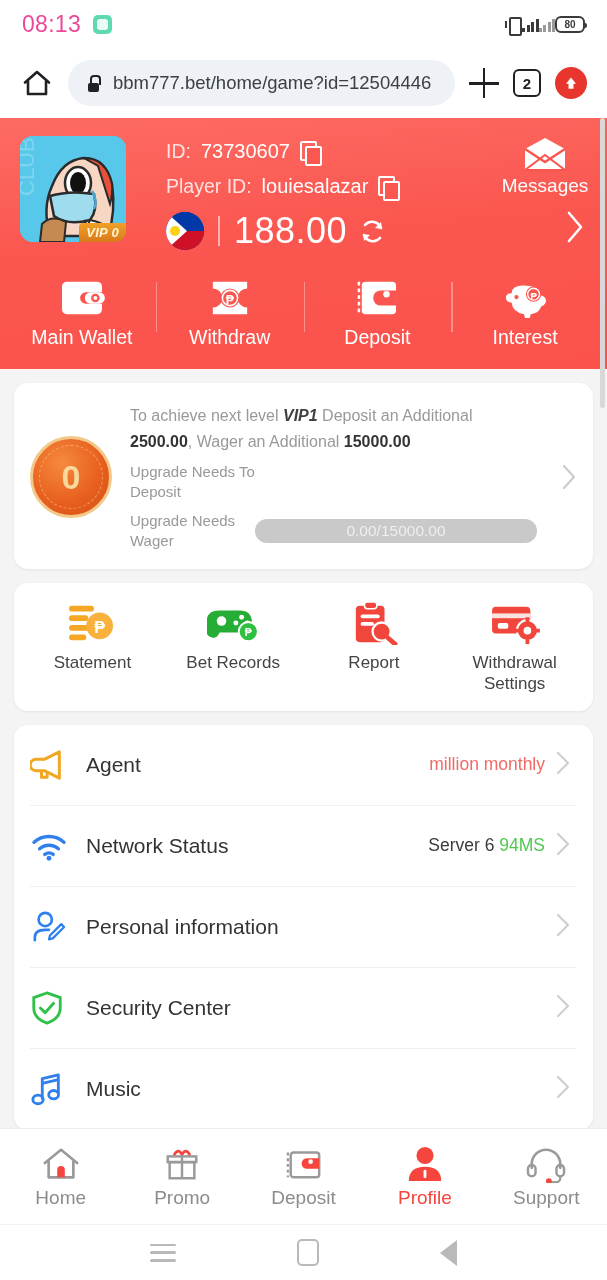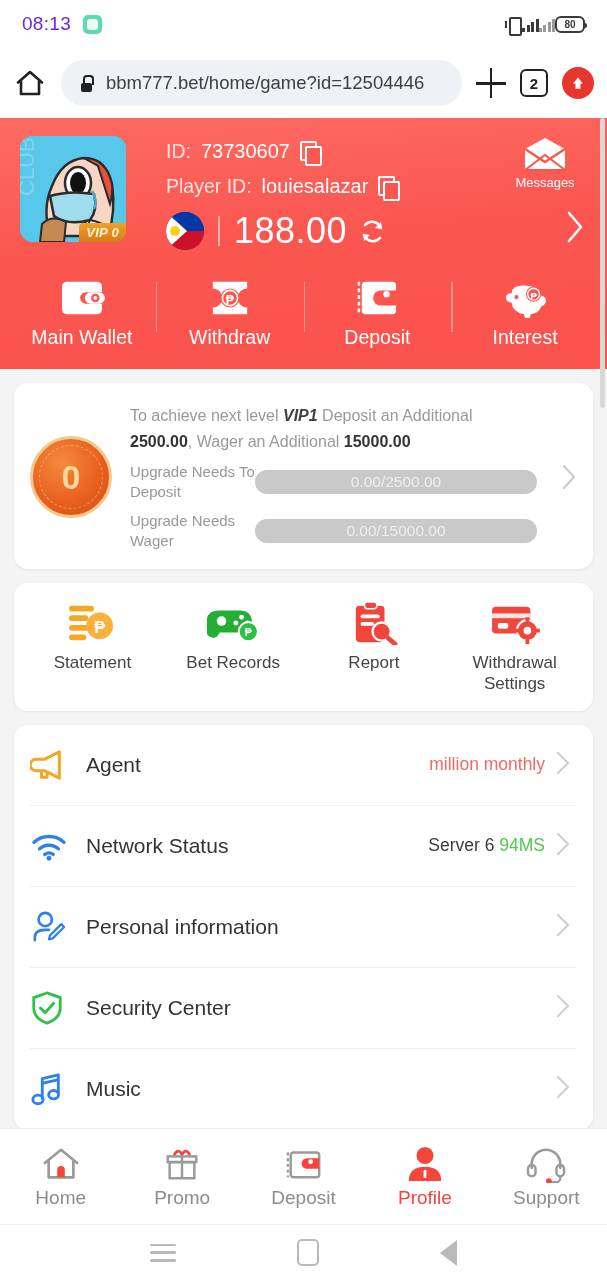--- a/index.html
+++ b/index.html
@@ -11,21 +11,21 @@
   }
   .phone { position: relative; width: 607px; height: 1280px; background: #f4f4f4; }
 
   
   .statusbar {
     height: 48px; background: #ffffff;
     display: flex; align-items: center; justify-content: space-between;
     padding: 0 22px;
   }
   .sb-left { display: flex; align-items: center; gap: 12px; }
-  .sb-time { font-size: 19px; color: #6d28d9; letter-spacing: .3px; }
+  .sb-time { font-size: 23px; color: #ec4899; letter-spacing: .3px; }
   .sb-appicon {
     width: 19px; height: 19px; border-radius: 5px;
     background: #5fd9b0; position: relative;
   }
   .sb-appicon::after {
     content: ""; position: absolute; inset: 4px;
     border-radius: 3px; background: #e8fbf4;
   }
   .sb-right { display: flex; align-items: center; }
   .ico-vibrate { width: 17px; height: 19px; position: relative; }
@@ -51,21 +51,21 @@
     font-size: 10px; color: #3a3a3a; font-weight: bold; position: relative;
   }
   .battery::after {
     content: ""; position: absolute; right: -4px; top: 5px;
     width: 2px; height: 5px; background: #3a3a3a; border-radius: 0 2px 2px 0;
   }
 
   
   .browserbar {
     height: 70px; background: #ffffff;
-    display: flex; align-items: center; gap: 14px; padding: 0 13px;
+    display: flex; align-items: center; gap: 14px; padding: 0 20px;
   }
   .home-btn { width: 34px; height: 34px; flex: none; }
   .urlbar {
     flex: 1; height: 46px; background: #eef1f6; border-radius: 23px;
     display: flex; align-items: center; gap: 12px; padding: 0 18px;
     overflow: hidden;
   }
   .url-text {
     font-size: 18.5px; color: #3c4043; white-space: nowrap; overflow: hidden;
   }
@@ -137,21 +137,21 @@
   .flag .sun  { position: absolute; left: 4px; top: 14px; width: 10px; height: 10px; border-radius: 50%; background: #fcd116; }
   .divider-v { width: 2px; height: 30px; background: #ffb3ae; margin: 0 14px; }
   .balance { font-size: 36px; color: #ffffff; font-weight: 400; letter-spacing: .5px; }
   .refresh-ic {
     width: 27px; height: 27px; margin-left: 12px; flex: none;
   }
   .msgs {
     position: absolute; right: 14px; top: 18px;
     display: flex; flex-direction: column; align-items: center; width: 96px;
   }
-  .msgs-label { font-size: 13px; color: #ffffff; margin-top: 3px; }
+  .msgs-label { font-size: 19px; color: #ffffff; margin-top: 3px; }
   .hdr-chevron { position: absolute; right: 22px; top: 92px; }
 
   
   .wallet-row {
     display: flex; align-items: stretch; margin-top: 26px; padding: 0 8px;
   }
   .wallet-item {
     flex: 1; display: flex; flex-direction: column; align-items: center; gap: 8px;
     position: relative;
   }
@@ -425,23 +425,20 @@
     <div class="card vip-card">
       <div class="medal">
         <span class="medal-num">0</span>
       </div>
       <div class="vip-body">
         <div class="vip-text">
           <span>To achieve next level </span><span class="vip-lvl">VIP1</span><span> Deposit an Additional </span><b>2500.00</b><span>, Wager an Additional </span><b>15000.00</b>
         </div>
         <div class="prog-row">
           <span class="prog-label">Upgrade Needs To Deposit</span>
-          <span class="prog-bar">
-            <span>0.00/2500.00</span>
-          </span>
         </div>
         <div class="prog-row">
           <span class="prog-label">Upgrade Needs Wager</span>
           <span class="prog-bar">
             <span>0.00/15000.00</span>
           </span>
         </div>
       </div>
       <div class="vip-chevron">
         <svg viewBox="0 0 16 28" width="16" height="28">

